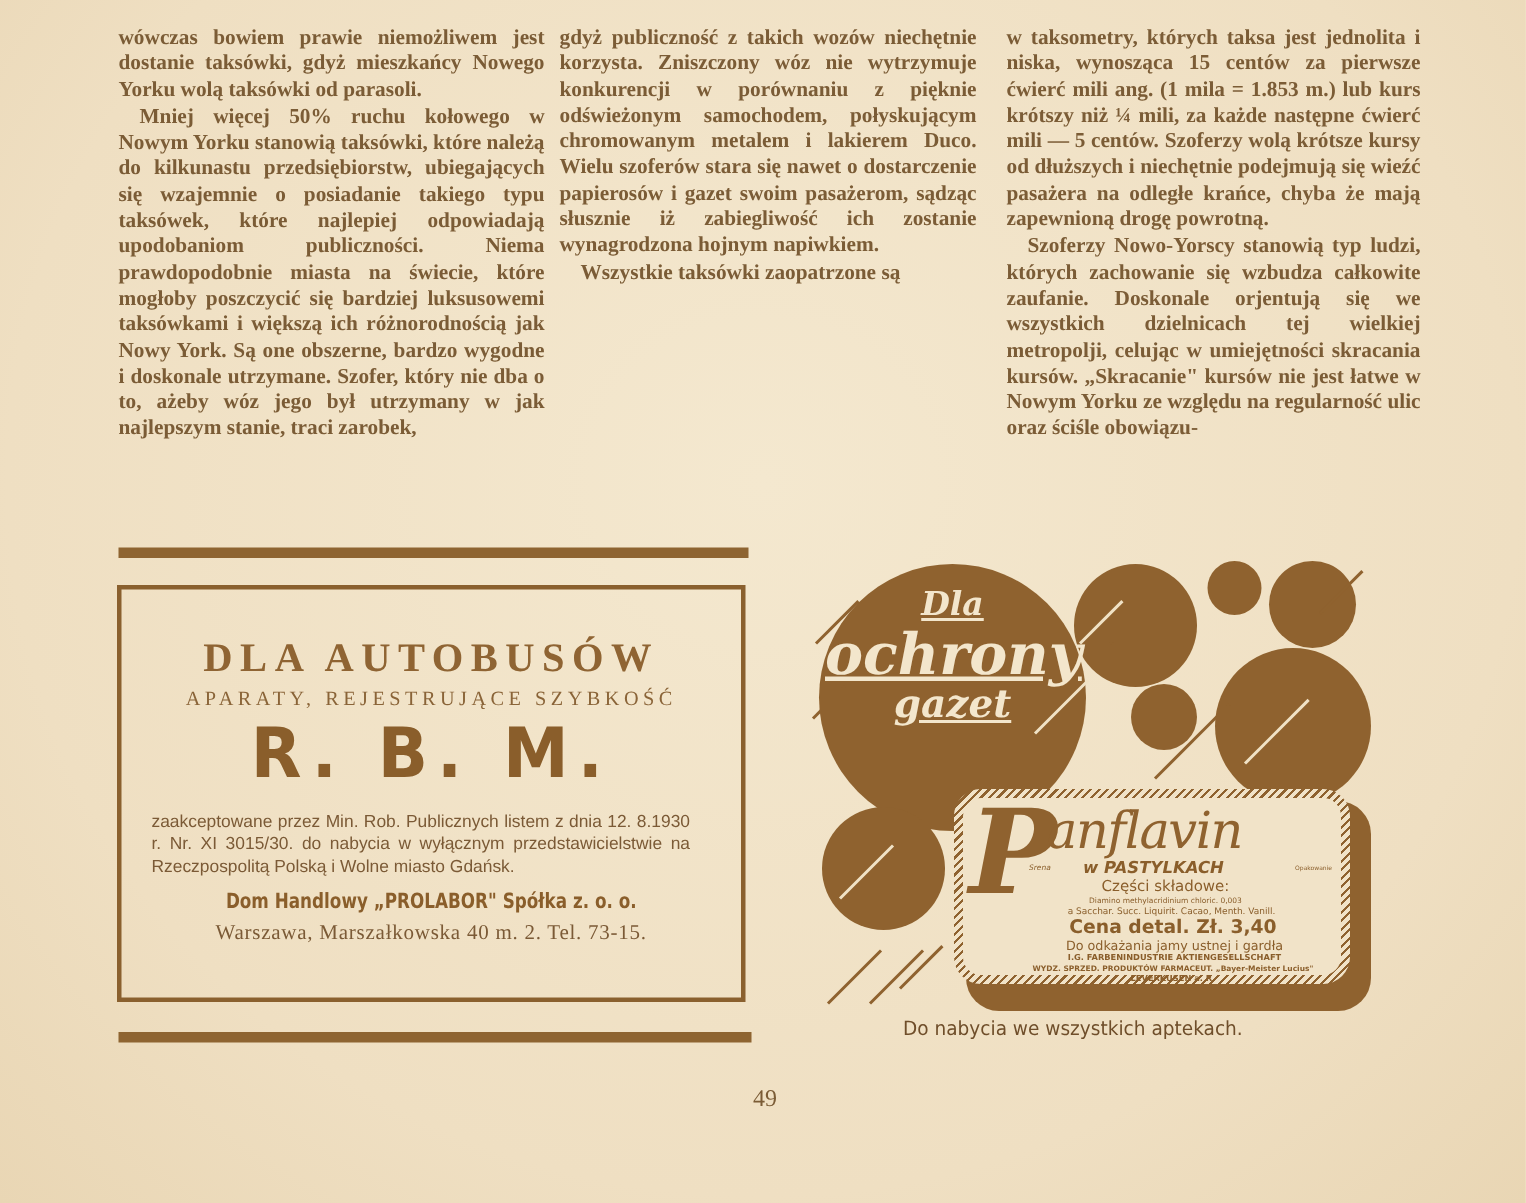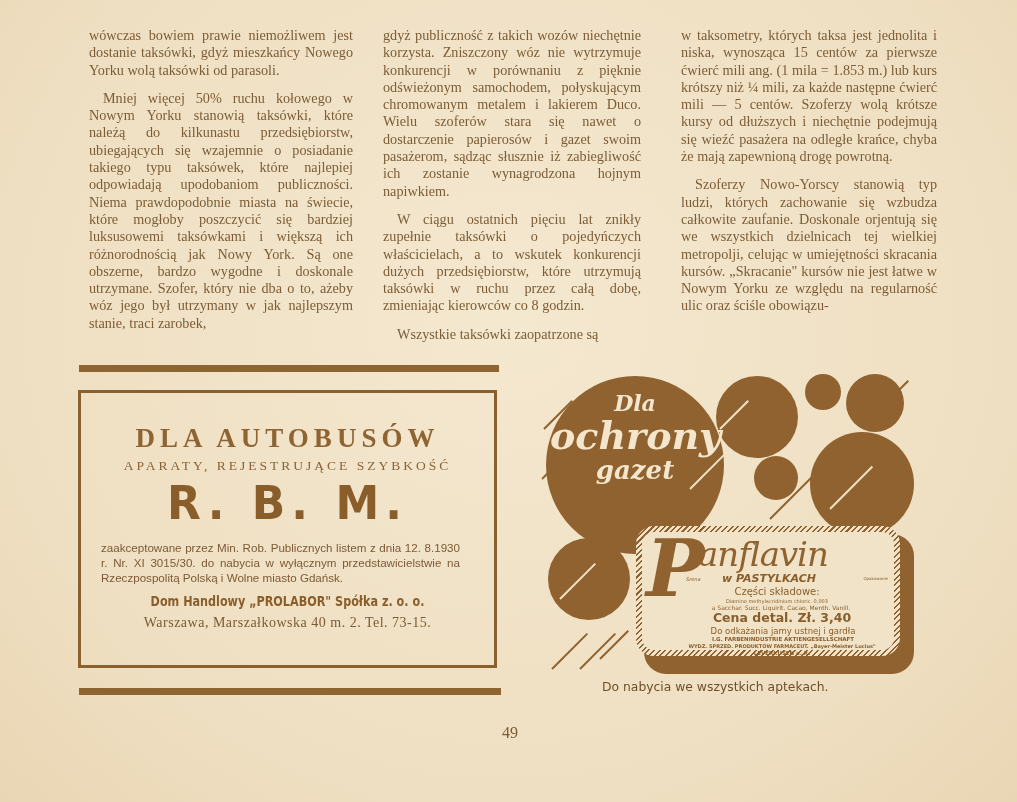--- a/index.html
+++ b/index.html
@@ -10,21 +10,21 @@
     position: relative;
     font-family: "Liberation Serif", "DejaVu Serif", serif;
     color: #7a5a34;
   }
   .col {
     position: absolute; top: 16px; width: 286px;
     font-size: 14.2px; line-height: 17.3px;
     text-align: justify;
     color: #7b5c36;
   }
-  .col p { margin: 11px; }
+  .col p { margin: 1px; font-weight: bold; }
   .col .ind { text-indent: 14px; }
   #col1 { left: 78px; }
   #col2 { left: 372px; width: 280px; }
   #col3 { left: 670px; width: 278px; }
 
   
   .rule { position: absolute; background: #8e6431; }
   #rule-top { left: 79px; top: 365px; width: 420px; height: 7px; }
   #rule-bot { left: 79px; top: 688px; width: 422px; height: 7px; }
   #ad-rbm {
@@ -57,21 +57,21 @@
     margin-top: 6px; font-size: 14px; letter-spacing: 0.5px; color: #7b5a36;
   }
 
   
   #ad-panflavin { position: absolute; left: 540px; top: 368px; width: 380px; height: 335px; }
   .circle { position: absolute; border-radius: 50%; background: #8f622f; }
   .streak { position: absolute; height: 2px; background: #8f622f; transform-origin: left center; transform: rotate(-45deg); }
   .streak.light { background: #f0e2c6; height: 2px; }
   #headline {
     position: absolute; left: 10px; top: 22px; width: 170px; text-align: center;
-    color: #f3e6cc; font-family: "DejaVu Serif", serif; font-weight: bold; font-style: italic;
+    color: #f3e6cc; font-family: "DejaVu Serif", serif; font-weight: bold; font-style: italic; text-decoration: underline;
   }
   #headline .l1 { font-size: 22px; line-height: 26px; }
   #headline .l2 { font-size: 38px; line-height: 40px; }
   #headline .l3 { font-size: 26px; line-height: 28px; }
   #headline .l4 { font-size: 40px; line-height: 40px; }
   #box-shadow {
     position: absolute; left: 104px; top: 166px; width: 270px; height: 140px;
     background: #8f622f; border-radius: 22px;
   }
   #box {
@@ -112,21 +112,20 @@
 </style>
 </head>
 <body>
 
 <div class="col" id="col1">
   <p>wówczas bowiem prawie niemożliwem jest dostanie taksówki, gdyż mieszkańcy Nowego Yorku wolą taksówki od parasoli.</p>
   <p class="ind">Mniej więcej 50% ruchu kołowego w Nowym Yorku stanowią taksówki, które należą do kilkunastu przedsiębiorstw, ubiegających się wzajemnie o posiadanie takiego typu taksówek, które najlepiej odpowiadają upodobaniom publiczności. Niema prawdopodobnie miasta na świecie, które mogłoby poszczycić się bardziej luksusowemi taksówkami i większą ich różnorodnością jak Nowy York. Są one obszerne, bardzo wygodne i doskonale utrzymane. Szofer, który nie dba o to, ażeby wóz jego był utrzymany w jak najlepszym stanie, traci zarobek,</p>
 </div>
 <div class="col" id="col2">
   <p>gdyż publiczność z takich wozów niechętnie korzysta. Zniszczony wóz nie wytrzymuje konkurencji w porównaniu z pięknie odświeżonym samochodem, połyskującym chromowanym metalem i lakierem Duco. Wielu szoferów stara się nawet o dostarczenie papierosów i gazet swoim pasażerom, sądząc słusznie iż zabiegliwość ich zostanie wynagrodzona hojnym napiwkiem.</p>
-  <p class="ind">W ciągu ostatnich pięciu lat znikły zupełnie taksówki o pojedyńczych właścicielach, a to wskutek konkurencji dużych przedsiębiorstw, które utrzymują taksówki w ruchu przez całą dobę, zmieniając kierowców co 8 godzin.</p>
   <p class="ind">Wszystkie taksówki zaopatrzone są</p>
 </div>
 <div class="col" id="col3">
   <p>w taksometry, których taksa jest jednolita i niska, wynosząca 15 centów za pierwsze ćwierć mili ang. (1 mila = 1.853 m.) lub kurs krótszy niż ¼ mili, za każde następne ćwierć mili — 5 centów. Szoferzy wolą krótsze kursy od dłuższych i niechętnie podejmują się wieźć pasażera na odległe krańce, chyba że mają zapewnioną drogę powrotną.</p>
   <p class="ind">Szoferzy Nowo-Yorscy stanowią typ ludzi, których zachowanie się wzbudza całkowite zaufanie. Doskonale orjentują się we wszystkich dzielnicach tej wielkiej metropolji, celując w umiejętności skracania kursów. „Skracanie" kursów nie jest łatwe w Nowym Yorku ze względu na regularność ulic oraz ściśle obowiązu-</p>
 </div>
 
 <div class="rule" id="rule-top"></div>
 <div id="ad-rbm">
   <div class="h1">DLA AUTOBUSÓW</div>

